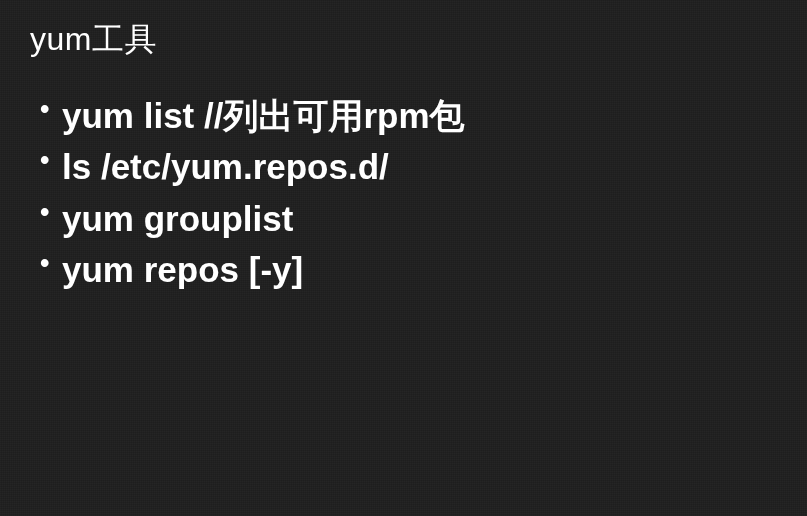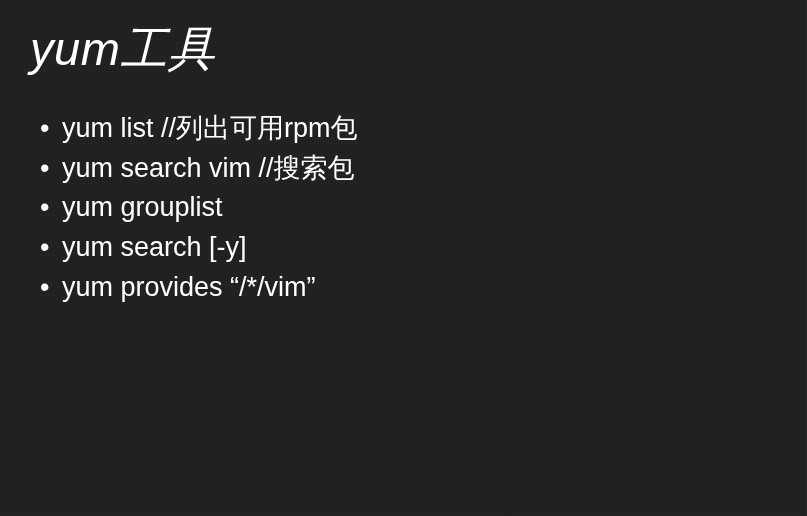--- a/index.html
+++ b/index.html
@@ -13,49 +13,47 @@
       background: #1e1e1e;
       background-image: 
         repeating-linear-gradient(0deg, rgba(255,255,255,0.015) 0px, rgba(255,255,255,0.015) 1px, transparent 1px, transparent 2px),
         repeating-linear-gradient(90deg, rgba(255,255,255,0.015) 0px, rgba(255,255,255,0.015) 1px, transparent 1px, transparent 2px);
       color: #ffffff;
       font-family: "Microsoft YaHei", "Segoe UI", Arial, sans-serif;
       padding: 18px 30px;
       overflow: hidden;
     }
     .title {
-      font-size: 47px;
+      font-size: 32px;
       font-weight: 400;
       margin-bottom: 28px;
       letter-spacing: 0.5px;
-      font-style: italic;
     }
     .bullet-list {
       list-style: none;
       padding-left: 10px;
     }
     .bullet-list li {
-      font-size: 27px;
+      font-size: 35px;
       line-height: 1.47;
-      font-weight: 400;
+      font-weight: 700;
       position: relative;
       padding-left: 22px;
     }
     .bullet-list li::before {
       content: "•";
       position: absolute;
       left: 0;
       top: 0;
       font-size: 27px;
     }
   </style>
 </head>
 <body>
 
 <h1 class="title">yum工具</h1>
 
 <ul class="bullet-list">
   <li>yum list  //列出可用rpm包</li>
-  <li>yum search vim  //搜索包</li>
+  <li>ls /etc/yum.repos.d/</li>
   <li>yum grouplist</li>
-  <li>yum search [-y]</li>
-  <li>yum provides  “/*/vim”</li>
+  <li>yum repos [-y]</li>
 </ul>
 
 </body></html>

